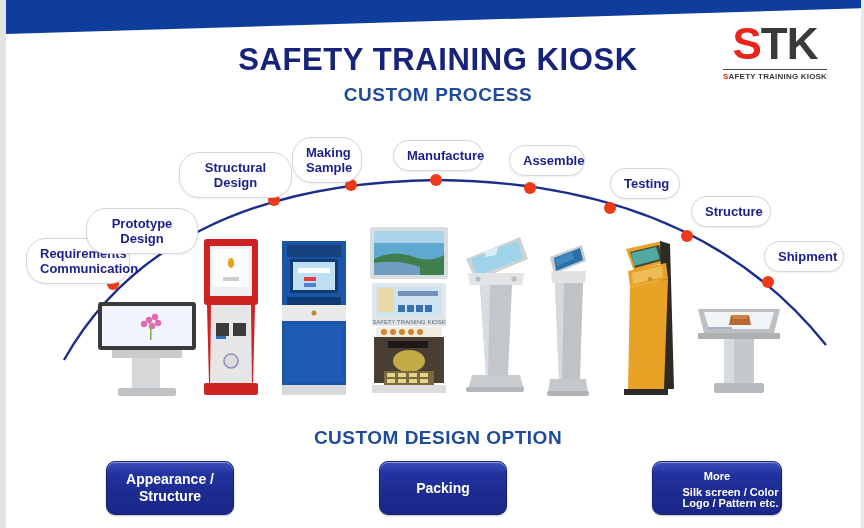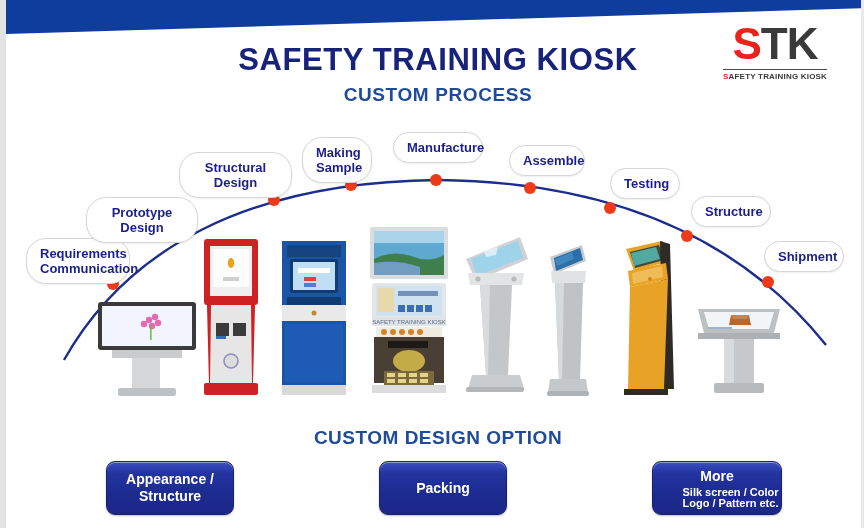--- a/index.html
+++ b/index.html
@@ -157,21 +157,21 @@
     align-items: center;
     justify-content: center;
     text-align: center;
     font-size: 14px;
     font-weight: bold;
     line-height: 17px;
     white-space: pre-line;
     box-sizing: border-box;
   }
   .opt-btn.wide { width: 130px; }
-  .opt-btn .more-title { font-size: 14px; line-height: 19px; }
+  .opt-btn .more-title { font-size: 11px; line-height: 19px; }
   .opt-btn .more-sub {
     font-size: 11px;
     font-weight: bold;
     line-height: 11px;
     white-space: pre-line;
     margin-top: 1px;
     margin-left: 27px;
   }
 </style>
 </head>
@@ -203,25 +203,25 @@
         <circle cx="524" cy="188" r="6" fill="#ee3a18"></circle>
         <circle cx="604" cy="208" r="6" fill="#ee3a18"></circle>
         <circle cx="681" cy="236" r="6" fill="#ee3a18"></circle>
         <circle cx="762" cy="282" r="6" fill="#ee3a18"></circle>
       </g>
   </svg>
 
   <div id="pill-layer">
       <div class="pill" style="left: 20px; top: 238px; width: 104px;">Requirements
 Communication</div>
-      <div class="pill" style="left: 80px; top: 197px; width: 112px;">Prototype Design</div>
+      <div class="pill" style="left: 80px; top: 208px; width: 112px;">Prototype Design</div>
       <div class="pill" style="left: 173px; top: 152px; width: 113px;">Structural Design</div>
-      <div class="pill" style="left: 296px; top: 137px; width: 70px;">Making
+      <div class="pill" style="left: 286px; top: 137px; width: 70px;">Making
 Sample</div>
-      <div class="pill" style="left: 387px; top: 132px; width: 90px;">Manufacture</div>
+      <div class="pill" style="left: 387px; top: 140px; width: 90px;">Manufacture</div>
       <div class="pill" style="left: 503px; top: 145px; width: 76px;">Assemble</div>
       <div class="pill" style="left: 604px; top: 168px; width: 70px;">Testing</div>
       <div class="pill" style="left: 685px; top: 196px; width: 80px;">Structure</div>
       <div class="pill" style="left: 758px; top: 241px; width: 80px;">Shipment</div>
     </div>
 
   <div class="kiosks">
 
     <svg class="kiosk" style="left:88px; top:85px;" width="106" height="98" viewBox="0 0 106 98">
       <rect x="4" y="2" width="98" height="48" rx="3" fill="#3a3a3a"></rect>

